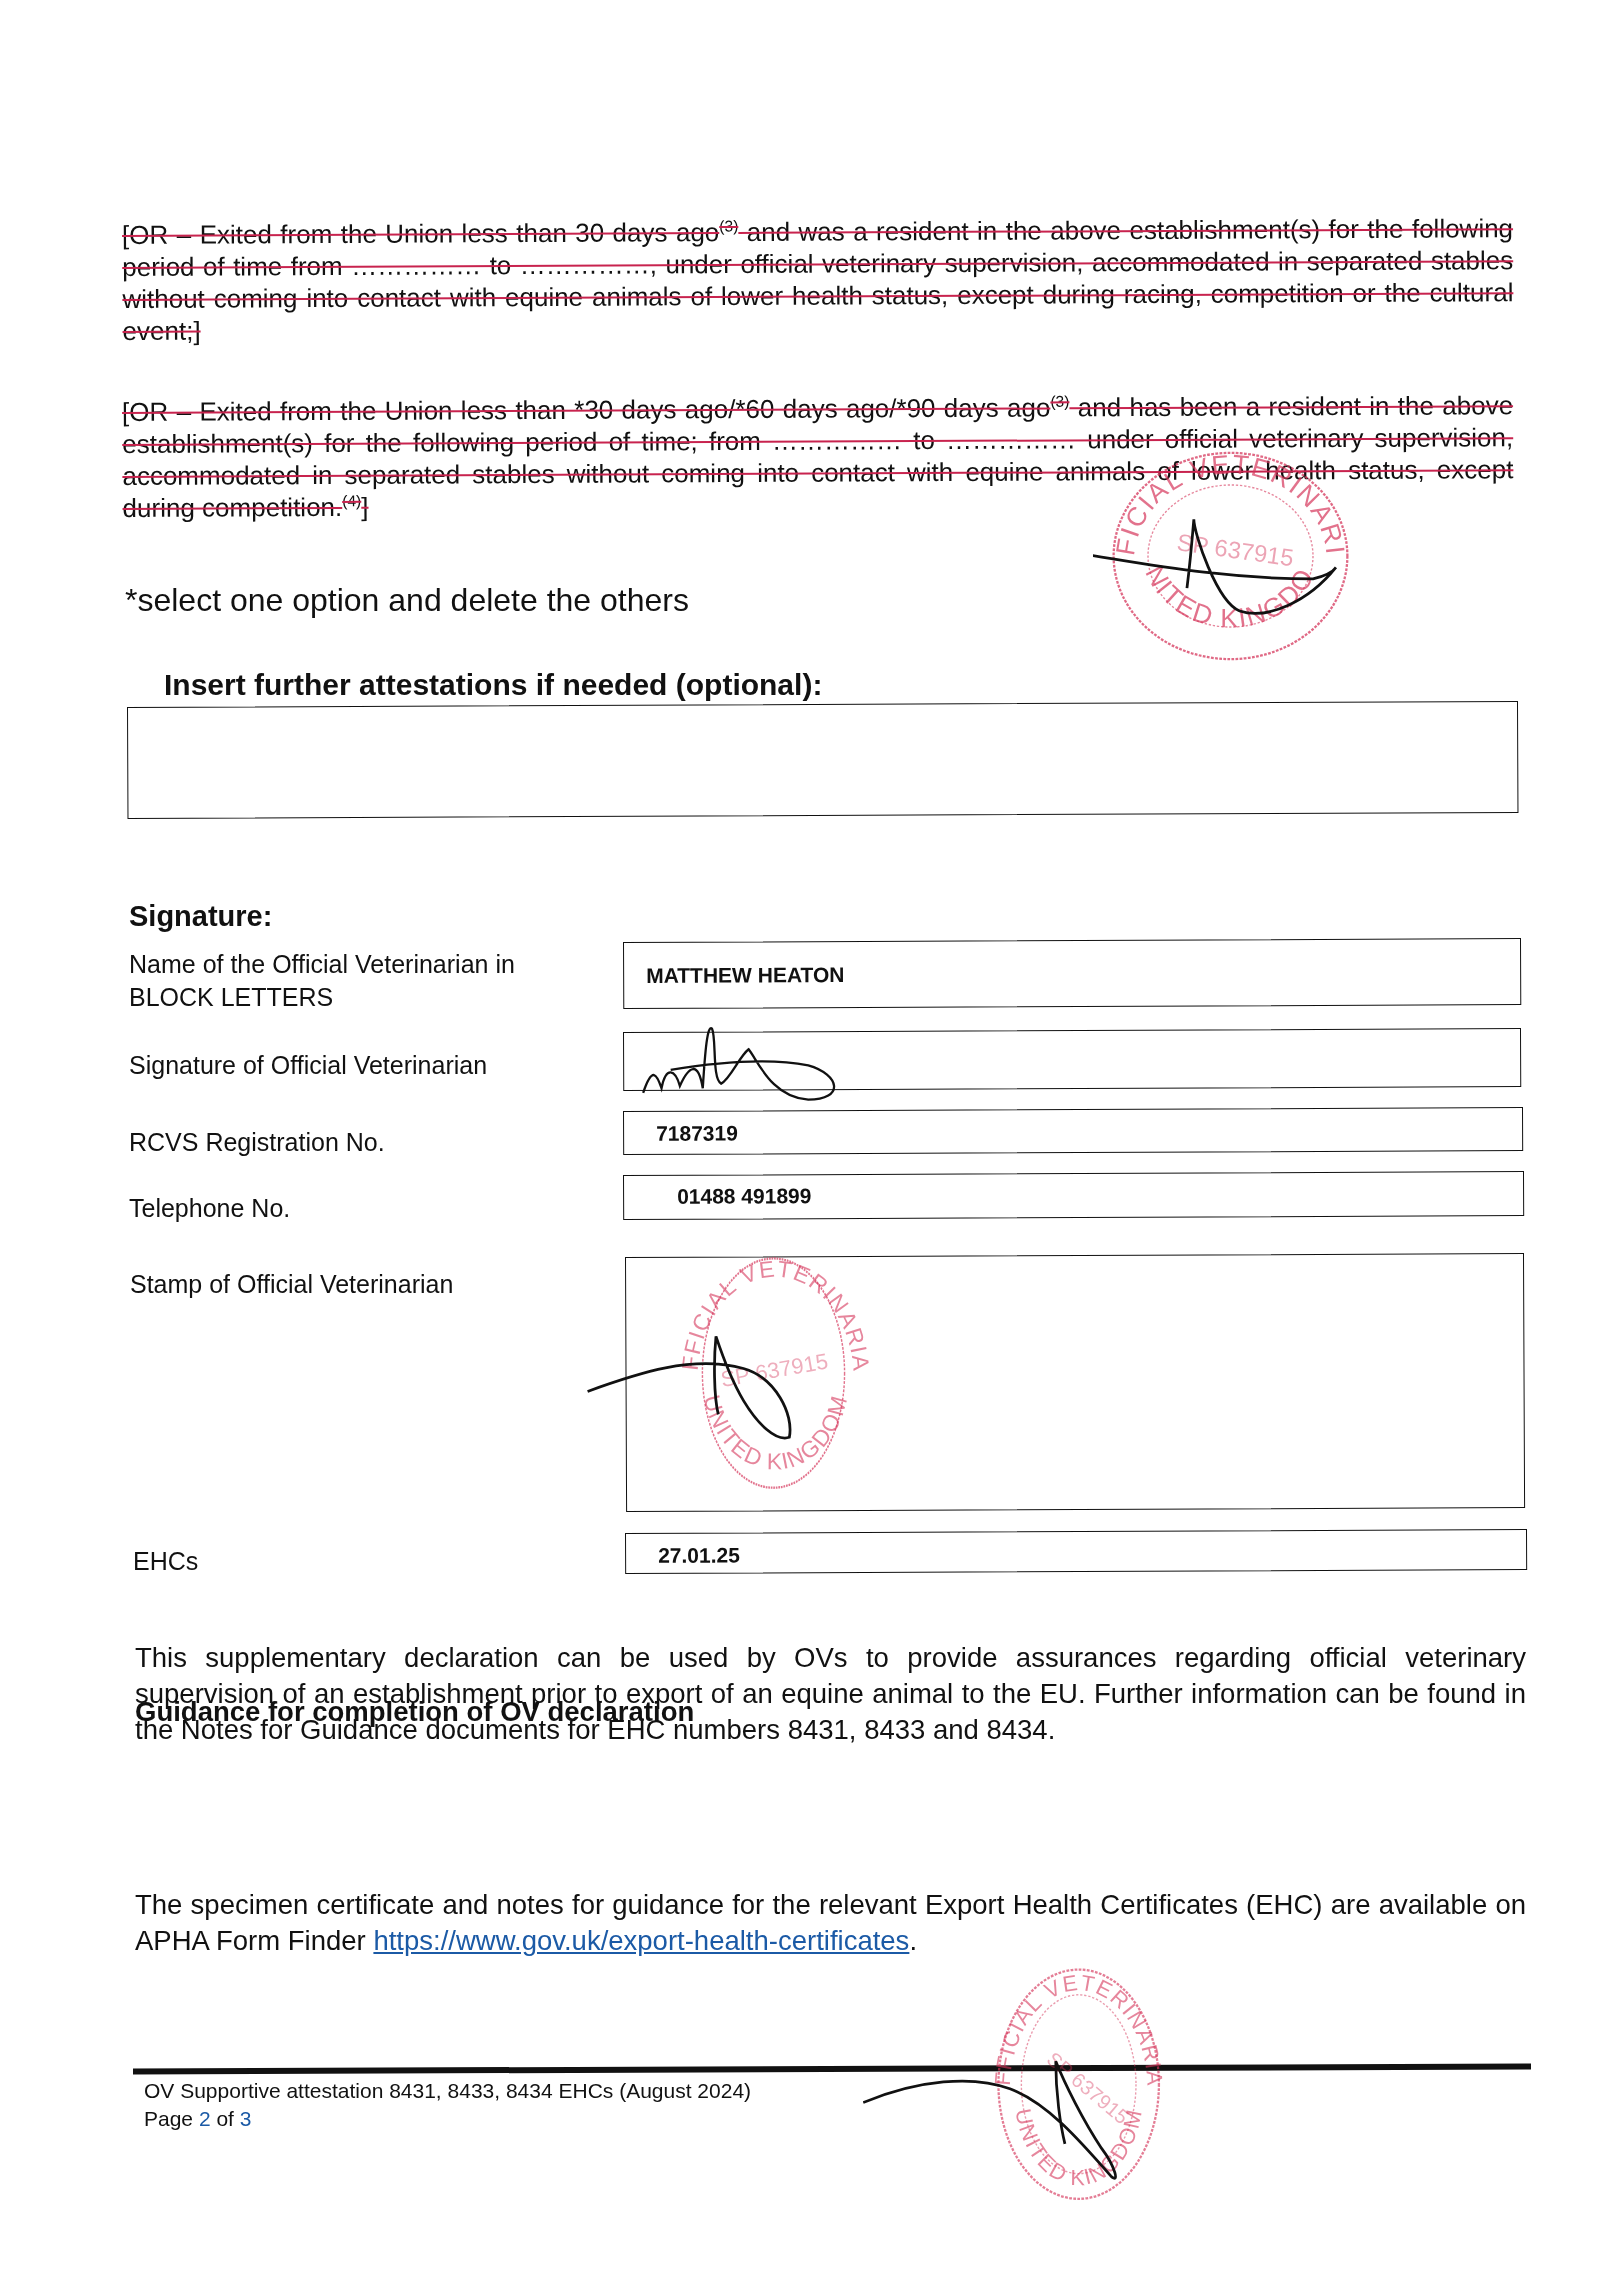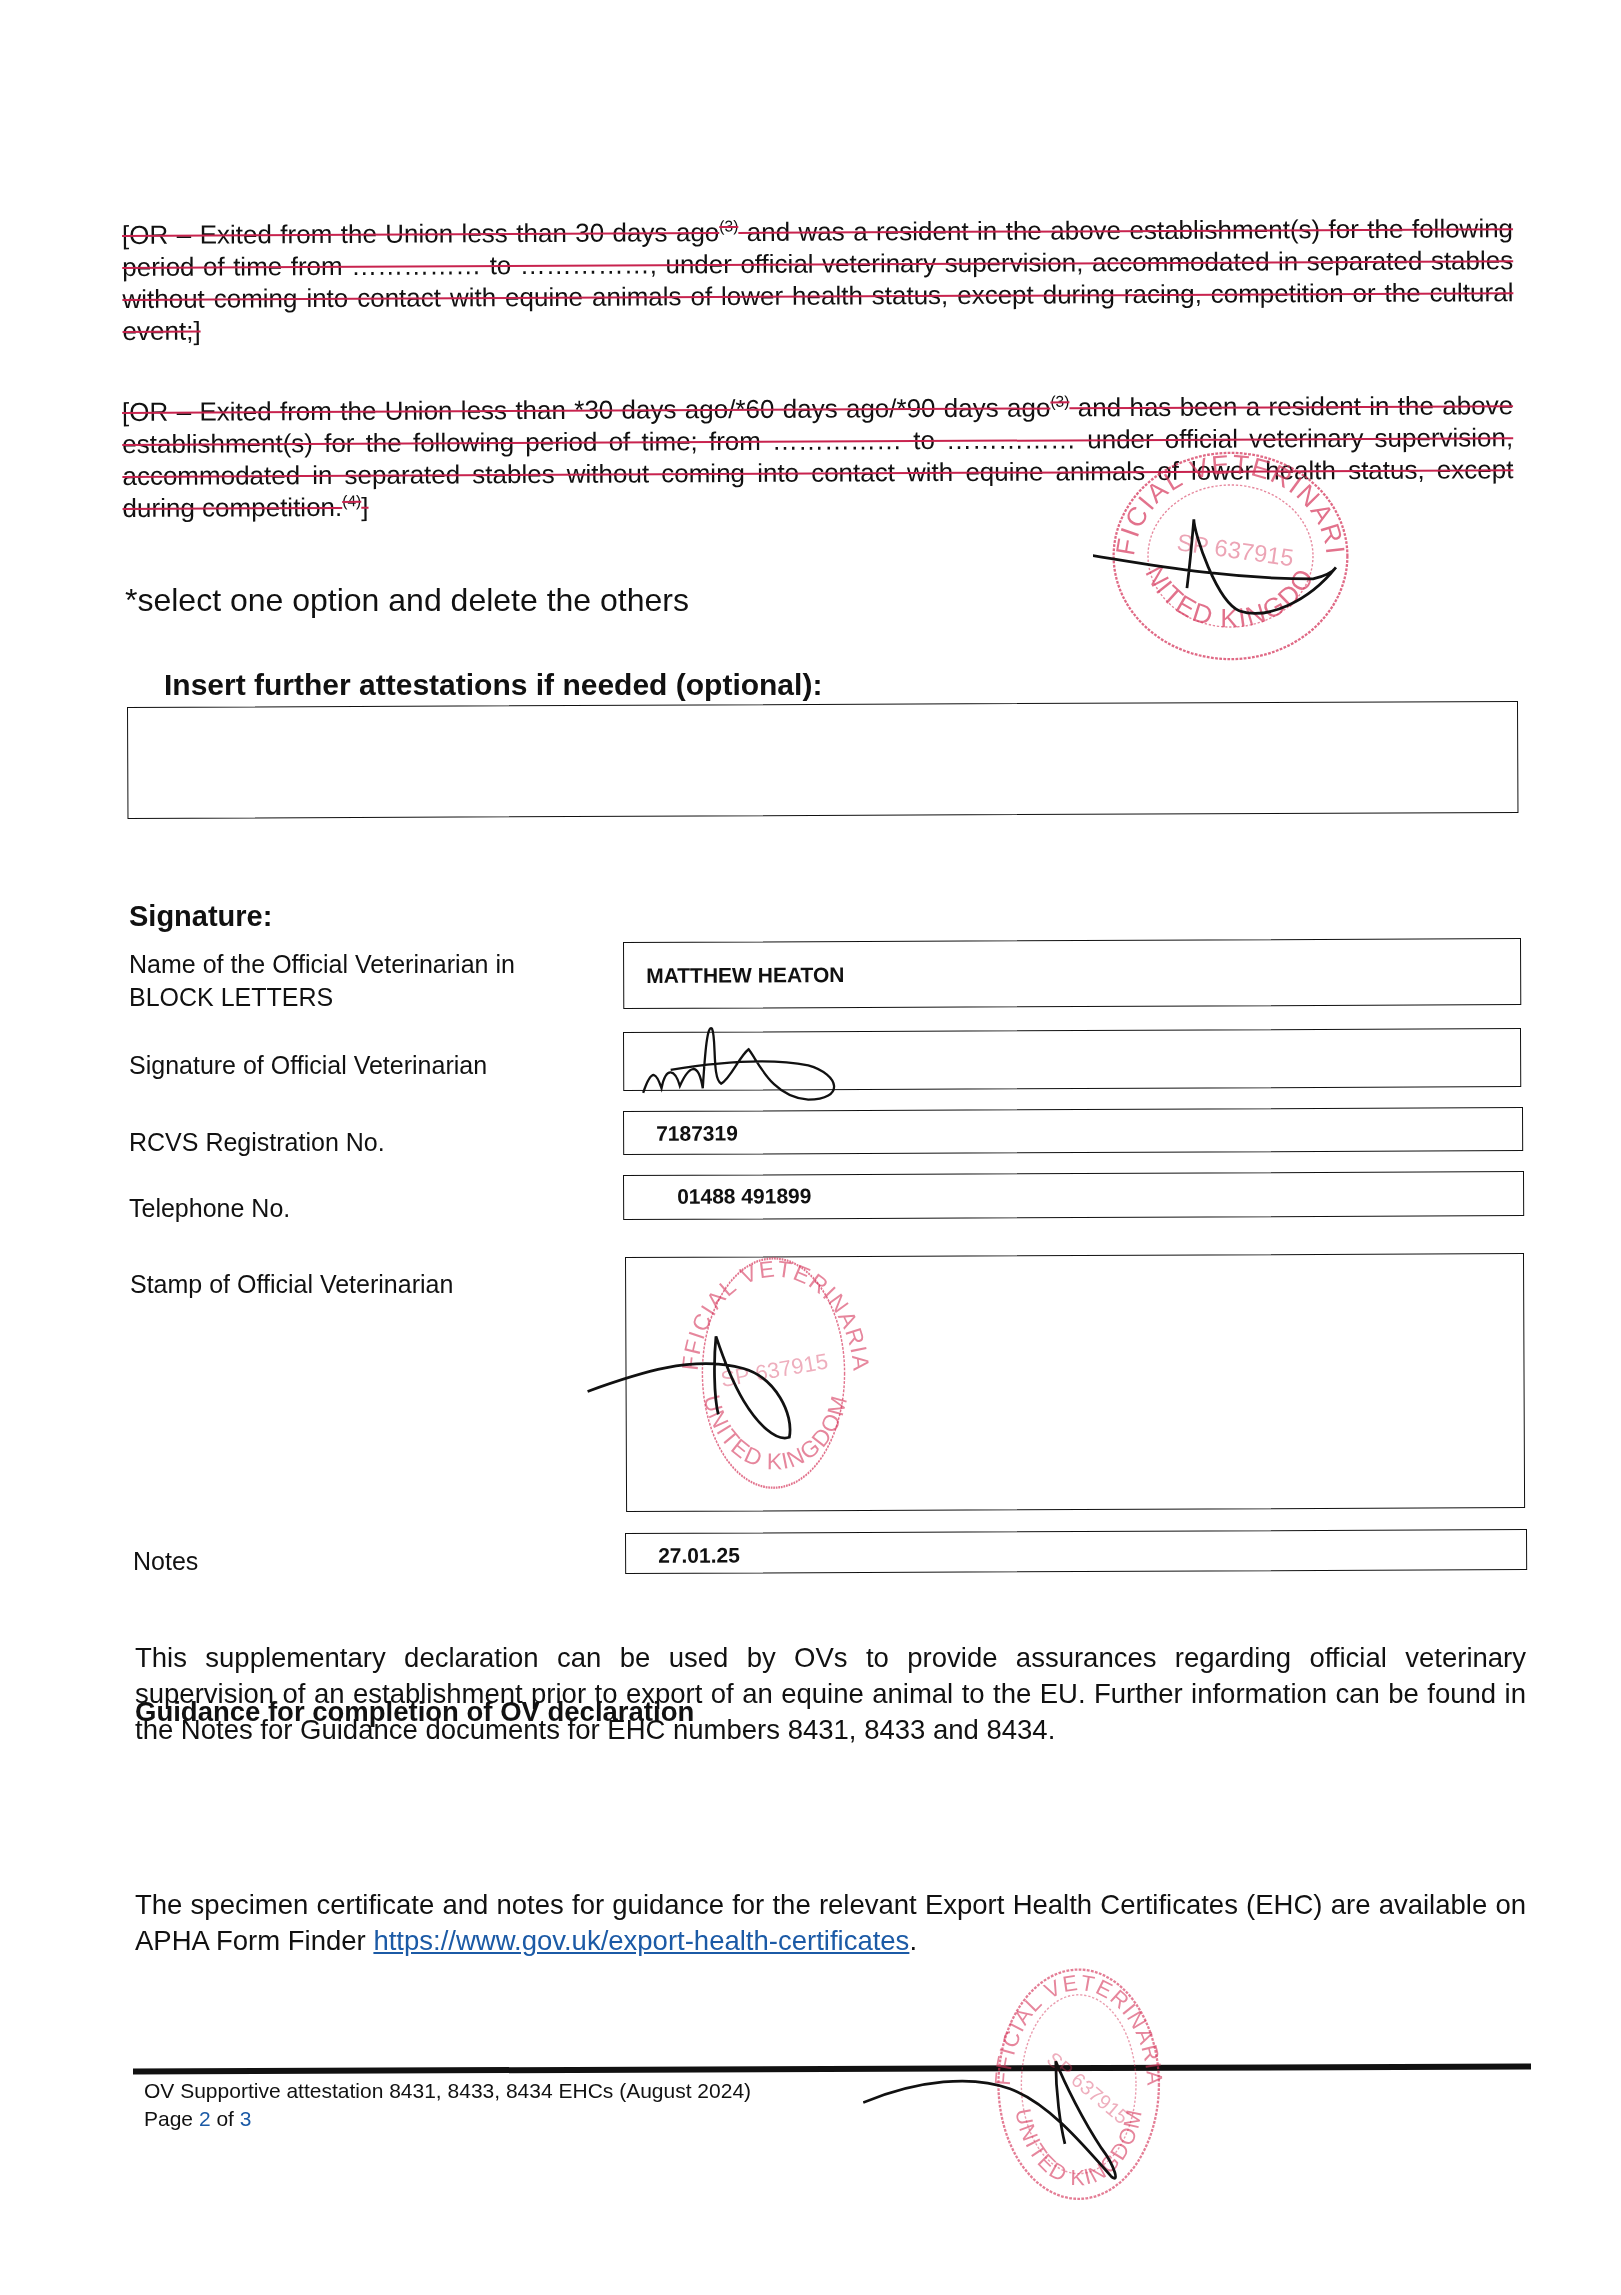--- a/index.html
+++ b/index.html
@@ -100,21 +100,21 @@
   <ellipse cx="415" cy="280" rx="90" ry="255" fill="none" stroke="#d6375c" stroke-width="0"></ellipse>
   <ellipse cx="415" cy="290" rx="250" ry="250" fill="none" stroke="#d6375c" stroke-width="5" stroke-dasharray="6 3" opacity="0.7" transform="scale(0.62 1) translate(255 0)"></ellipse>
   <path id="arcTop2" d="M 250 300 A 170 220 0 0 1 590 300" fill="none"></path>
   <text font-family="Liberation Sans, sans-serif" font-size="50" fill="#d6375c" opacity="0.6" letter-spacing="3"><textPath href="#arcTop2" startOffset="50%" text-anchor="middle">OFFICIAL VETERINARIAN</textPath></text>
   <path id="arcBot2" d="M 260 300 A 160 200 0 0 0 580 300" fill="none"></path>
   <text font-family="Liberation Sans, sans-serif" font-size="50" fill="#d6375c" opacity="0.6" letter-spacing="3"><textPath href="#arcBot2" startOffset="50%" text-anchor="middle">UNITED KINGDOM</textPath></text>
   <text x="420" y="300" font-family="Liberation Sans, sans-serif" font-size="48" fill="#d6375c" opacity="0.4" text-anchor="middle" transform="rotate(-10 420 300)">SP 637915</text>
   <path d="M 10 330 C 120 290, 240 250, 350 280 C 420 300, 460 380, 450 430 C 420 440, 380 400, 350 350 C 320 300, 300 240, 290 210 C 285 260, 285 340, 295 380" fill="none" stroke="#111" stroke-width="6"></path>
 </svg>
 
-<div class="label" style="left:133px; top:1545px;">Notes</div>
+<div class="label" style="left:133px; top:1545px;">EHCs</div>
 <div class="box" style="left:625px; top:1533px; width:902px; height:41px;">
   <div class="value" style="left:32px; top:10px;">27.01.25</div>
 </div>
 
 <div class="abs" style="left:135px; top:1696px; font-size:27.5px; font-weight:bold;">Guidance for completion of OV declaration</div>
 <div class="guidance-text" style="top:1640px;">This supplementary declaration can be used by OVs to provide assurances regarding official veterinary supervision of an establishment prior to export of an equine animal to the EU. Further information can be found in the Notes for Guidance documents for EHC numbers 8431, 8433 and 8434.</div>
 <div class="guidance-text" style="top:1887px;"><span>The specimen certificate and notes for guidance for the relevant Export Health Certificates (EHC) are available on APHA Form Finder </span><span class="link">https://www.gov.uk/export-health-certificates</span><span>.</span></div>
 
 <div class="footer-rule"></div>
 <div class="footer-text" style="top:2077px;">OV Supportive attestation 8431, 8433, 8434 EHCs (August 2024)</div>

